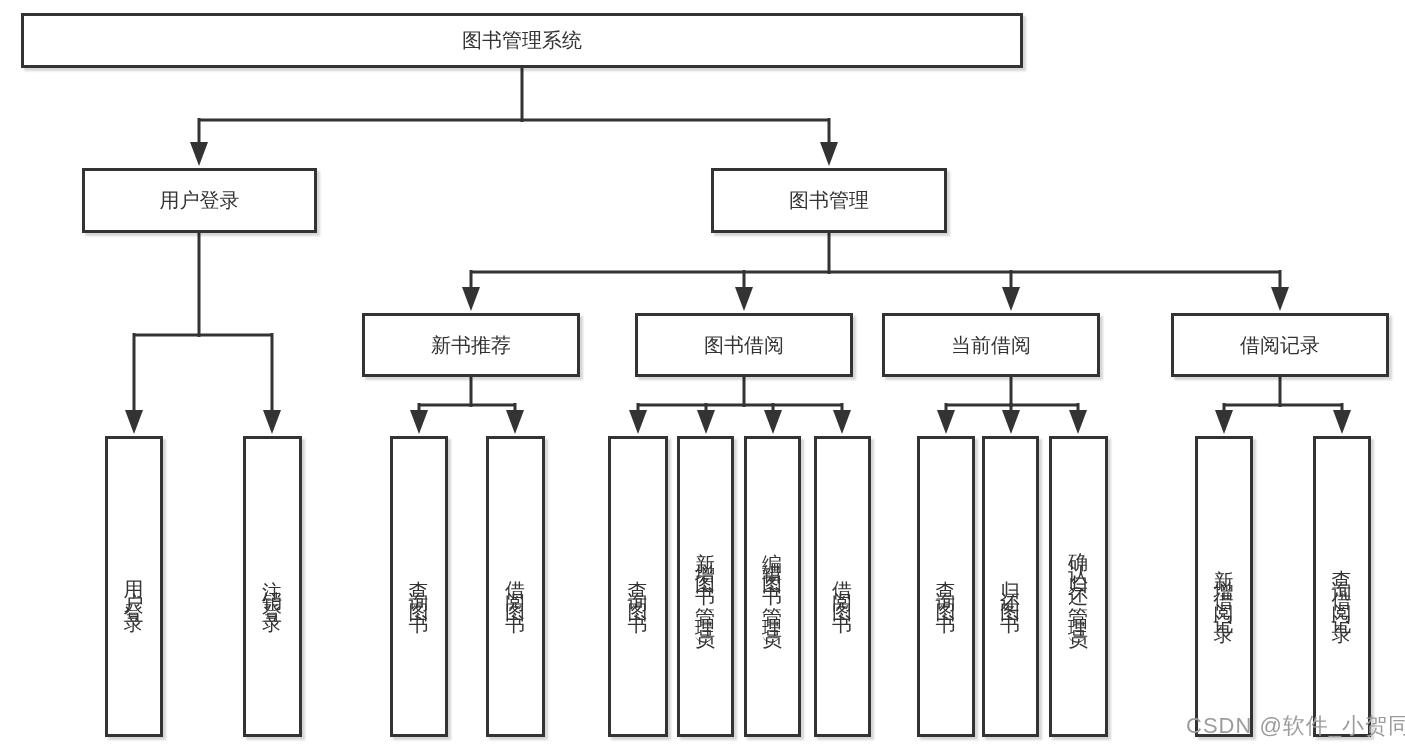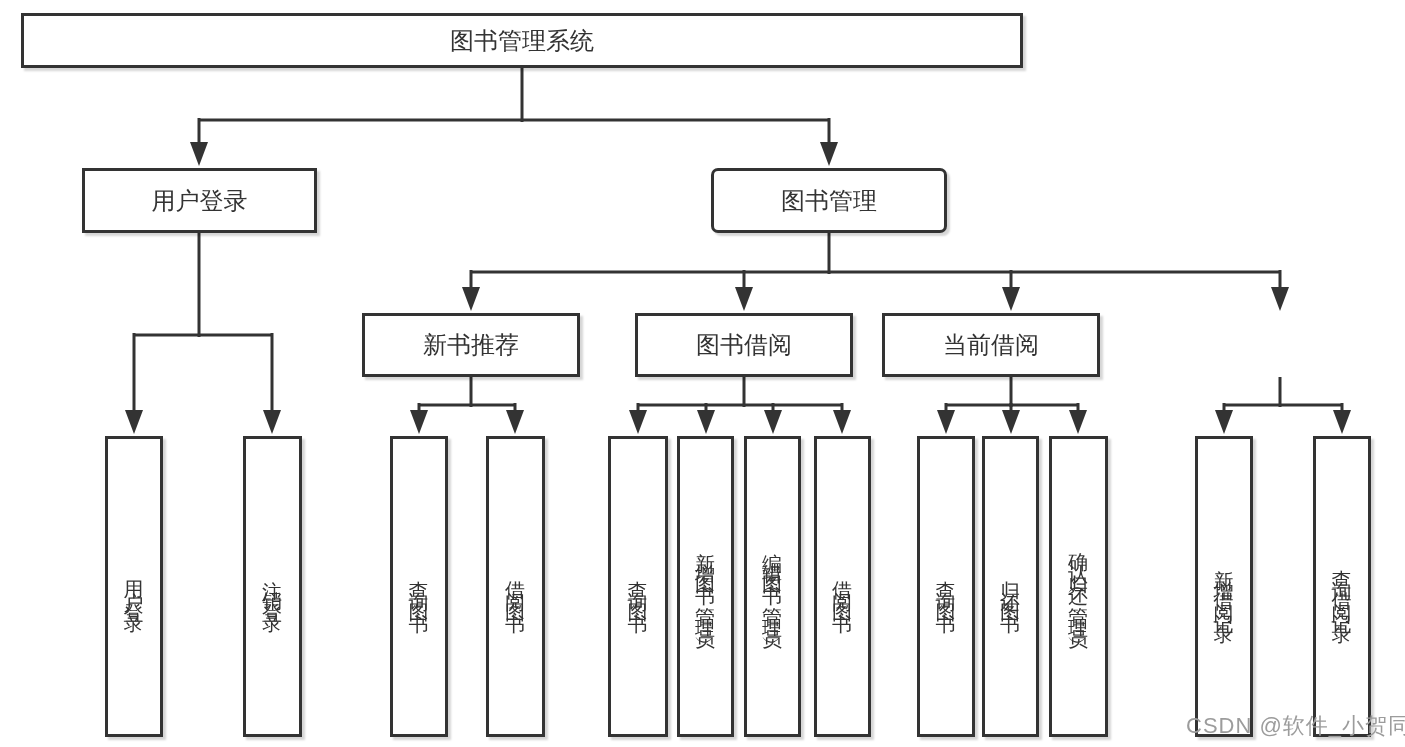--- a/index.html
+++ b/index.html
@@ -10,21 +10,21 @@
     font-family:"Liberation Sans","DejaVu Sans",sans-serif;
     overflow:hidden;
   }
   #wires{position:absolute;left:0;top:0;z-index:1;}
   .box{
     position:absolute;
     box-sizing:border-box;
     border:3px solid #333333;
     background:#ffffff;
     display:flex;align-items:center;justify-content:center;
-    font-size:24px;color:#333333;
+    font-size:20px;color:#333333;
     box-shadow:3px 3px 2px rgba(0,0,0,0.16);
     z-index:2;
     white-space:nowrap;
   }
   .leaf{
     position:absolute;
     box-sizing:border-box;
     border:3px solid #333333;
     background:#ffffff;
     display:flex;align-items:center;justify-content:center;
@@ -115,32 +115,35 @@
     <polygon points="1333,410 1351,410 1342,434" fill="#333333" stroke="none"></polygon>
   </svg>
 
   <div class="box" style="left:21px;top:13px;width:1002px;height:55px;">
     <span>图书管理系统</span>
   </div>
 
   <div class="box" style="left:82px;top:168px;width:235px;height:65px;">
     <span>用户登录</span>
   </div>
-  <div class="box" style="left:711px;top:168px;width:236px;height:65px;border-radius:7px;">
+  <div class="box" style="left:711px;top:168px;width:236px;height:65px;">
     <span>图书管理</span>
   </div>
 
   <div class="box" style="left:635px;top:313px;width:218px;height:64px;">
     <span>图书借阅</span>
   </div>
   <div class="box" style="left:362px;top:313px;width:218px;height:64px;">
     <span>新书推荐</span>
   </div>
   <div class="box" style="left:882px;top:313px;width:218px;height:64px;">
     <span>当前借阅</span>
+  </div>
+  <div class="box" style="left:1171px;top:313px;width:218px;height:64px;">
+    <span>借阅记录</span>
   </div>
 
   <div class="leaf" style="left:105px;top:436px;width:58px;height:301px;">
     <span>用户登录</span>
   </div>
   <div class="leaf" style="left:243px;top:436px;width:59px;height:301px;">
     <span>注销登录</span>
   </div>
 
   <div class="leaf" style="left:390px;top:436px;width:58px;height:301px;">

